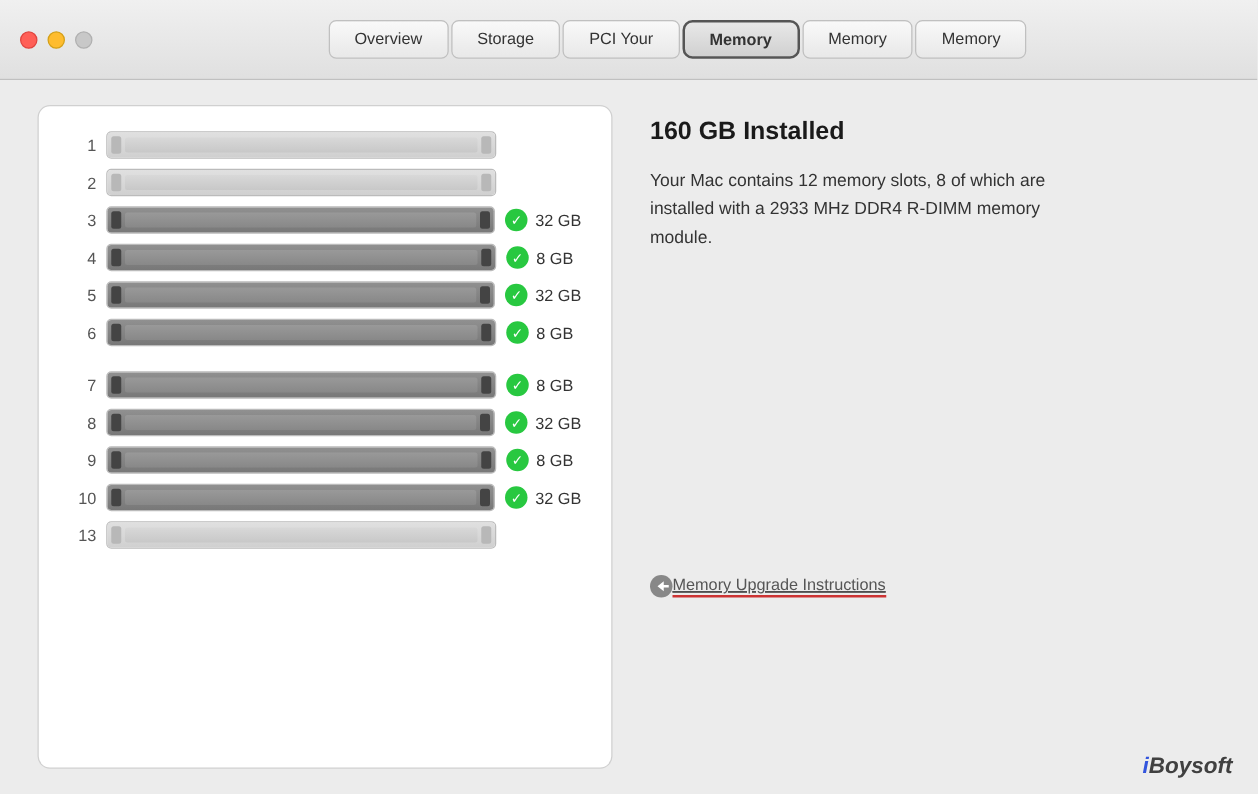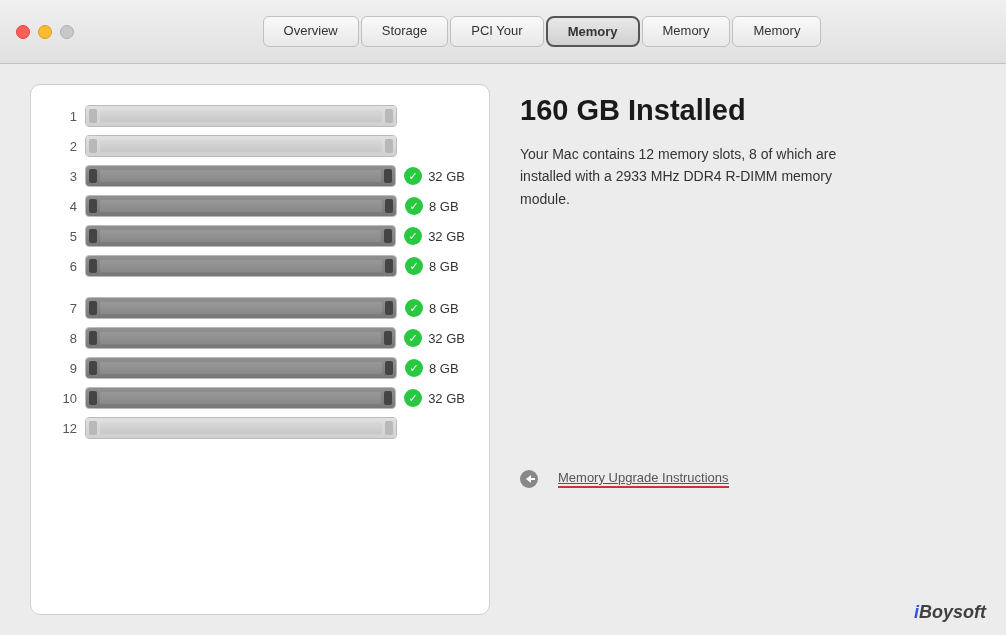--- a/index.html
+++ b/index.html
@@ -136,39 +136,39 @@
       color: #aaa;
     }
 
     
     .info-panel {
       flex: 1;
       padding: 10px 0;
     }
 
     .info-title {
-      font-size: 29px;
+      font-size: 20px;
       font-weight: 700;
       margin-bottom: 16px;
       color: #1a1a1a;
     }
 
     .info-description {
       font-size: 14px;
       color: #333;
       line-height: 1.6;
       max-width: 360px;
       margin-bottom: 20px;
     }
 
     .info-bottom {
       margin-top: 260px;
       display: flex;
       align-items: center;
-      gap: 20px;
+      gap: 0;
       text-decoration: underline;
     }
 
     .link-icon {
       width: 18px;
       height: 18px;
       background: #888;
       border-radius: 50%;
       display: flex;
       align-items: center;
@@ -427,21 +427,21 @@
           <div class="mem-cap-right" style="background:#444;"></div>
         </div>
         <div class="slot-status">
           <div class="check-icon">✓</div>
           <span class="slot-size">32 GB</span>
         </div>
       </div>
 
 
       <div class="slot-row">
-        <span class="slot-number">12</span>
+        <span class="slot-number">13</span>
         <div class="mem-bar mem-bar-empty">
           <div class="mem-bar-body"></div>
           <div class="mem-cap-left"></div>
           <div class="mem-inner"></div>
           <div class="mem-cap-right"></div>
         </div>
         <div class="slot-status"></div>
       </div>
     </div>
   </div>

